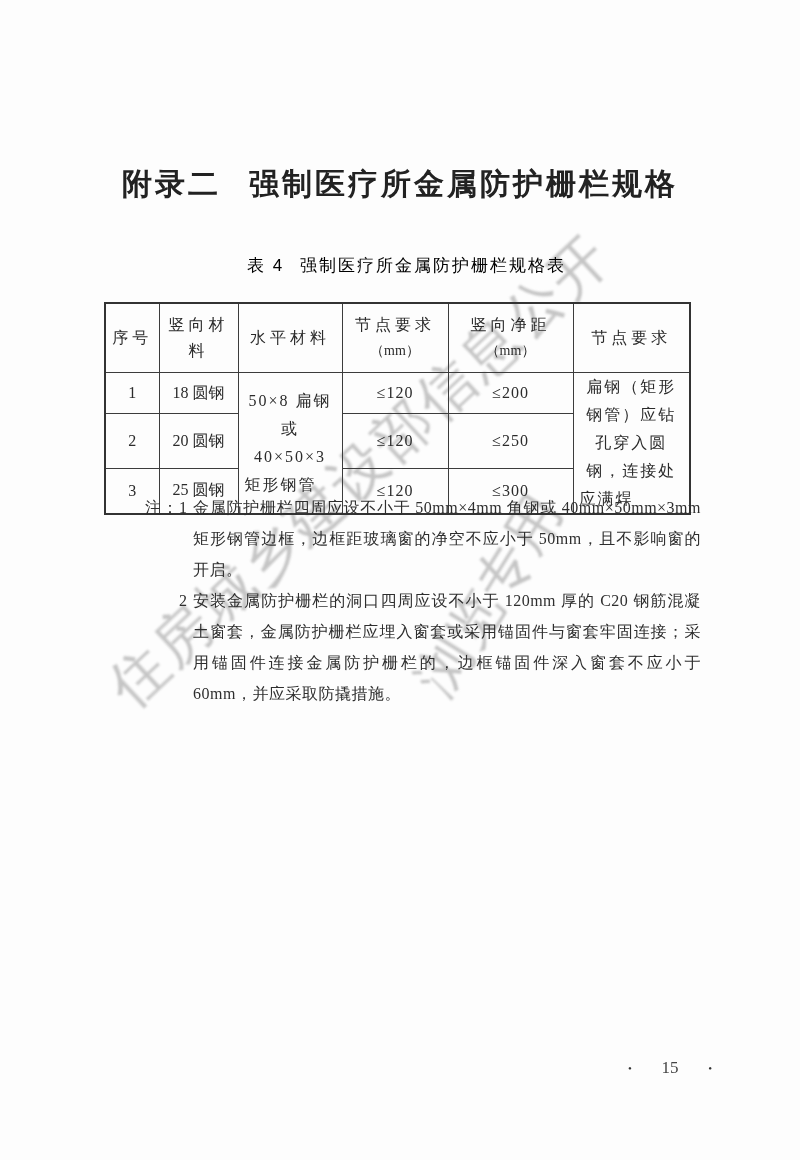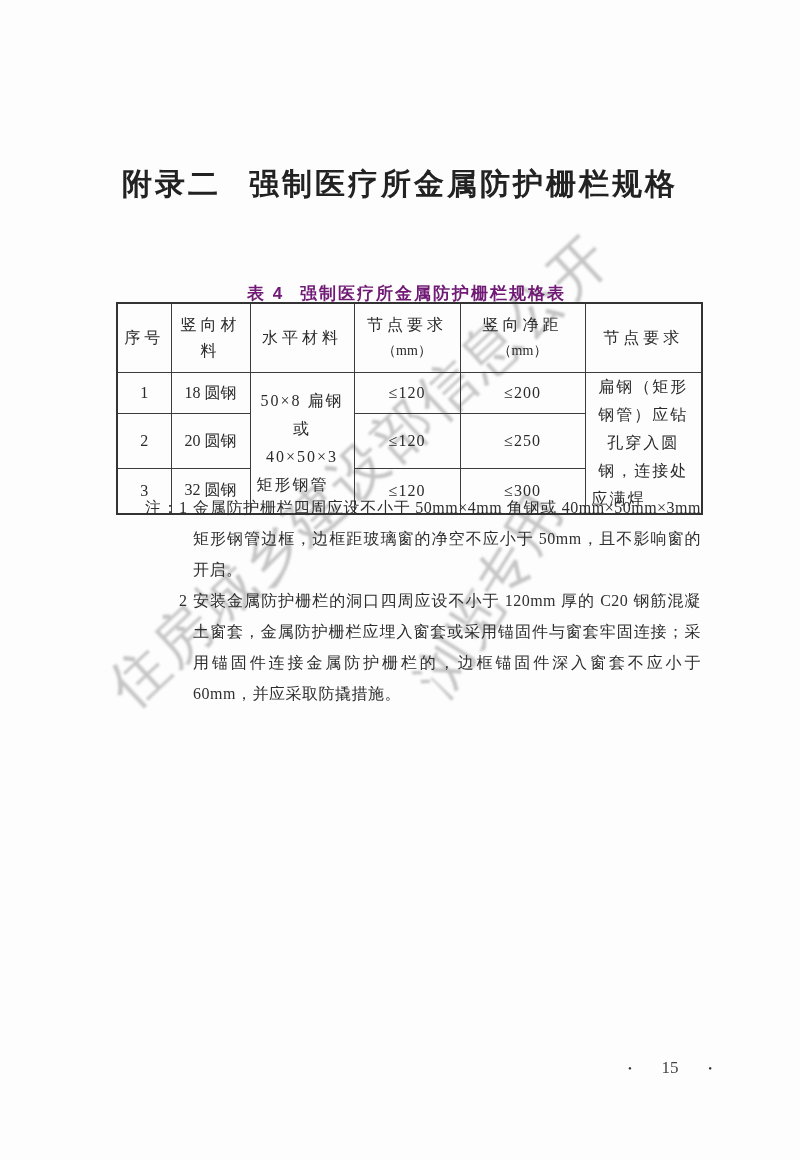--- a/index.html
+++ b/index.html
@@ -39,31 +39,31 @@
     position:absolute;left:0;top:166px;width:800px;
     text-align:center;
     font-family:"Liberation Sans","DejaVu Sans",sans-serif;
     font-weight:bold;
     font-size:30px;line-height:36px;
     letter-spacing:3px;
     color:#222;
   }
   .doc-title .t1{margin-right:28px;}
   .table-caption{
-    position:absolute;left:114px;top:282px;width:585px;
+    position:absolute;left:114px;top:254px;width:585px;
     text-align:center;
     font-family:"Liberation Sans","DejaVu Sans",sans-serif;
-    font-weight:bold;
+    font-weight:normal;
     font-size:17px;
     letter-spacing:2px;
-    color:#701a75;
+    color:#000000;
   }
   .table-caption .cap-label{margin-right:16px;}
   table.spec{
-    position:absolute;left:116px;top:302px;
+    position:absolute;left:104px;top:302px;
     border-collapse:collapse;
     table-layout:fixed;
     width:585px;
     font-size:16px;
     color:#2b2b2b;
   }
   table.spec td,table.spec th{
     border:1px solid #3c3c3c;
     font-weight:normal;
     padding:0 6px;
@@ -171,21 +171,21 @@
           <td class="merged" rowspan="3">扁钢（矩形钢管）应钻孔穿入圆钢，连接处应满焊</td>
         </tr>
         <tr class="r2">
           <td>2</td>
           <td>20 圆钢</td>
           <td class="num-cell">≤120</td>
           <td class="num-cell">≤250</td>
         </tr>
         <tr class="r3">
           <td>3</td>
-          <td>32 圆钢</td>
+          <td>25 圆钢</td>
           <td class="num-cell">≤120</td>
           <td class="num-cell">≤300</td>
         </tr>
       </tbody>
     </table>
 
     <div class="notes">
       <div class="note-item">
         <div class="note-marker">
           <span class="pfx">注：</span>

